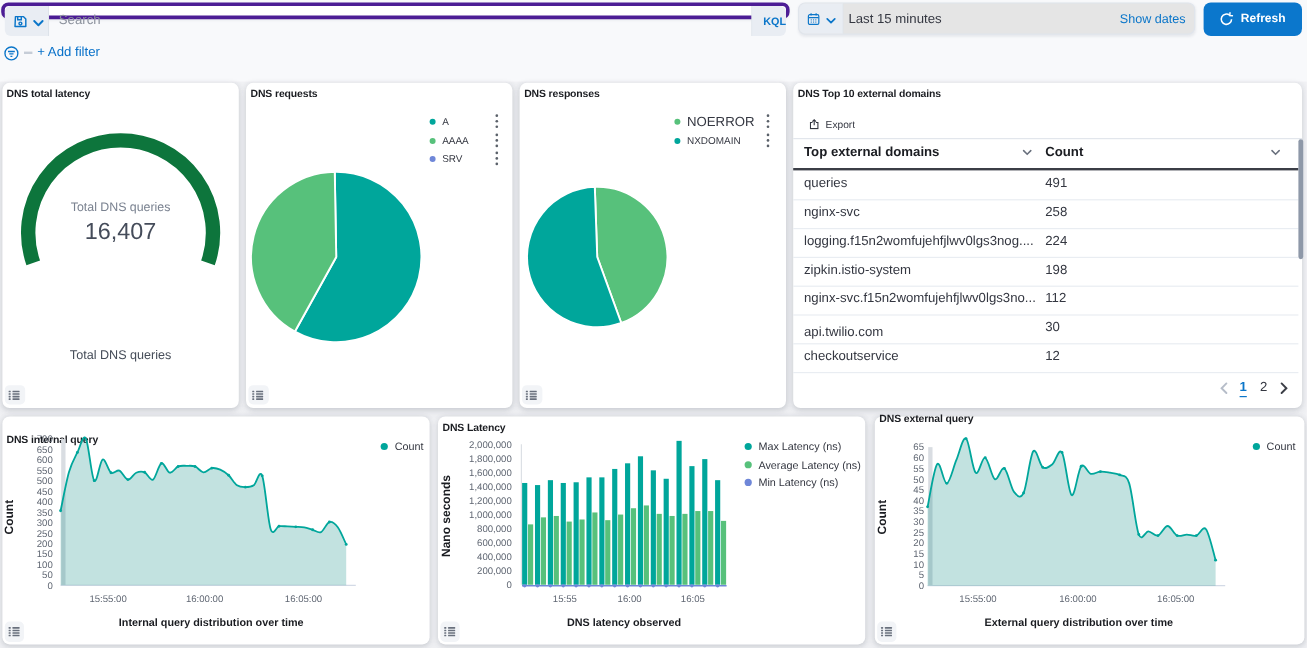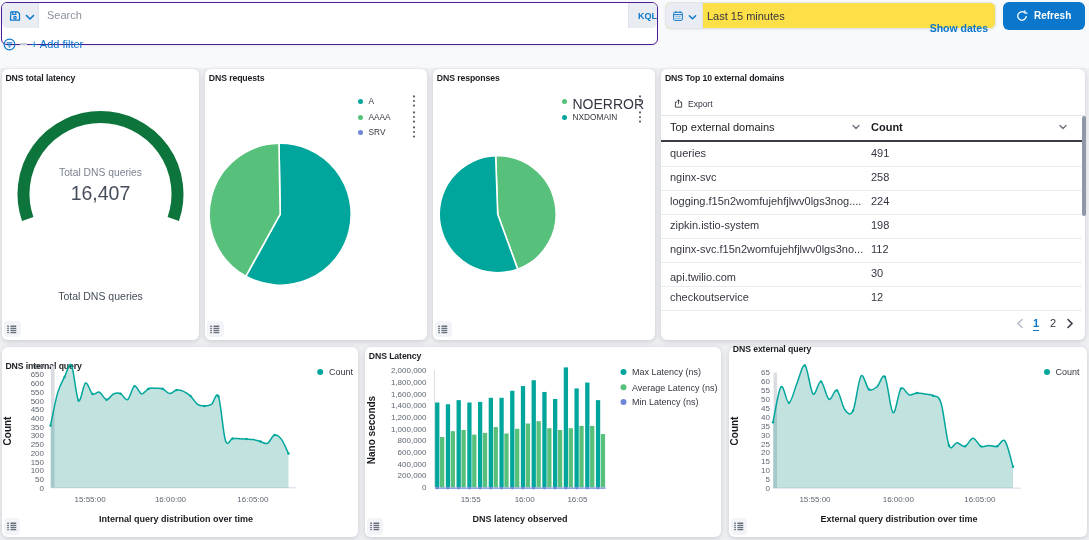--- a/index.html
+++ b/index.html
@@ -1,46 +1,46 @@
 <!DOCTYPE html>
 <html><head><meta charset="utf-8"><style>
 *{margin:0;padding:0;box-sizing:border-box}
 html,body{width:1089px;height:540px;font-family:"Liberation Sans",sans-serif;background:#f8f9fb;overflow:hidden}
 .panel{position:absolute;background:#fff;border-radius:6px;box-shadow:0 1px 4px rgba(65,75,90,.16),0 2.5px 8px rgba(65,75,90,.07)}
 .ptitle{position:absolute;font-size:8.7px;font-weight:bold;color:#1a1c21;letter-spacing:-.1px}
 .abs{position:absolute}
 </style></head><body>
 <div class="abs" style="left:0;top:68px;width:1089px;height:472px;background:#f0f1f4"></div>
 
-<div class="abs" style="left:1px;top:2px;width:657px;height:43px;background:#fff;border:1px solid #4c1d95;border-radius:6px;box-shadow:0 1px 2px rgba(120,130,150,.12)">
+<div class="abs" style="left:1px;top:2px;width:657px;height:14px;background:#fff;border:3px solid #4c1d95;border-radius:6px;box-shadow:0 1px 2px rgba(120,130,150,.12)">
   <div class="abs" style="left:0;top:0;width:37px;height:25px;background:#e9edf3;border-radius:5px 0 0 5px;border-right:1px solid #dde3ea"></div>
   <svg class="abs" style="left:7px;top:7px" width="12" height="12" viewBox="0 0 16 16" fill="none" stroke="#0b76c9" stroke-width="1.6">
     <path d="M2.5 2.5 h9 l2.5 2.5 v8.5 h-12 z" stroke-linejoin="round"></path>
     <path d="M5 2.5 v3.5 h4 v-3.5"></path>
     <circle cx="8" cy="10.2" r="1.6"></circle>
   </svg>
   <svg class="abs" style="left:23px;top:11px" width="10" height="7" viewBox="0 0 10 7">
       <path d="M1.5 1.5 L5 5 L8.5 1.5" stroke="#0b76c9" stroke-width="1.6" fill="none" stroke-linecap="round" stroke-linejoin="round"></path>
     </svg>
   <div class="abs" style="left:45px;top:6px;font-size:11px;color:#8b919c">Search</div>
   <div class="abs" style="right:0;top:0;width:29px;height:25px;background:#e9edf3;border-radius:0 5px 5px 0;border-left:1px solid #dde3ea"></div>
   <div class="abs" style="right:0;top:7.5px;font-size:9px;font-weight:bold;color:#0b76c9">KQL</div>
 </div>
-<div class="abs" style="left:665px;top:2px;width:331px;height:27px;background:#fde047;border:1px solid #e0e5ec;border-radius:6px;box-shadow:0 1px 2px rgba(120,130,150,.12)">
+<div class="abs" style="left:665px;top:2px;width:331px;height:27px;background:#e5e5e5;border:1px solid #e0e5ec;border-radius:6px;box-shadow:0 1px 2px rgba(120,130,150,.12)">
   <div class="abs" style="left:0;top:0;width:37px;height:25px;background:#e9edf3;border-radius:5px 0 0 5px;border-right:1px solid #dde3ea"></div>
   <svg class="abs" style="left:6px;top:7px" width="12" height="12" viewBox="0 0 16 16" fill="none" stroke="#0b76c9" stroke-width="1.3">
     <rect x="2.2" y="3" width="11.6" height="10.8" rx="1.6"></rect>
     <path d="M2.4 6.2 h11.2 M5.2 1.4 v2.6 M10.8 1.4 v2.6"></path>
     <path d="M4.8 8.8 h1.3 M7.3 8.8 h1.3 M9.8 8.8 h1.3 M4.8 11.2 h1.3 M7.3 11.2 h1.3 M9.8 11.2 h1.3" stroke-width="1.1"></path>
   </svg>
   <svg class="abs" style="left:22px;top:11px" width="9" height="7" viewBox="0 0 10 7">
       <path d="M1.5 1.5 L5 5 L8.5 1.5" stroke="#0b76c9" stroke-width="1.6" fill="none" stroke-linecap="round" stroke-linejoin="round"></path>
     </svg>
   <div class="abs" style="left:41px;top:7px;font-size:11px;color:#343741">Last 15 minutes</div>
-  <div class="abs" style="right:7px;top:19px;font-size:10.5px;font-weight:700;color:#0b76c9">Show dates</div>
+  <div class="abs" style="right:7px;top:7px;font-size:10.5px;font-weight:400;color:#0b76c9">Show dates</div>
 </div>
 <div class="abs" style="left:1003px;top:2px;width:82px;height:28px;background:#0b77cc;border-radius:6px">
   <svg class="abs" style="left:13px;top:8px" width="12" height="12" viewBox="0 0 14 14" fill="none" stroke="#fff" stroke-width="1.5">
     <path d="M12 7 a5 5 0 1 1 -1.8 -3.85"></path>
     <path d="M10.5 0.8 L10.3 3.4 L12.9 3.6" stroke-width="1.4" stroke-linecap="round"></path>
   </svg>
   <div class="abs" style="left:31px;top:8px;font-size:10px;font-weight:bold;color:#fff">Refresh</div>
 </div>
 <svg class="abs" style="left:3px;top:38px" width="13" height="13" viewBox="0 0 16 16" fill="none" stroke="#0b76c9" stroke-width="1.4">
   <circle cx="8" cy="8" r="6.6"></circle>
@@ -101,21 +101,21 @@
     <rect x="3.2" y="6.7" width="1.7" height="1.35" rx="0.3" fill="#69707D"></rect>
     <rect x="6.4" y="6.7" width="5.9" height="1.35" rx="0.3" fill="#69707D"></rect>
     <rect x="3.2" y="8.8" width="1.7" height="1.35" rx="0.3" fill="#69707D"></rect>
     <rect x="6.4" y="8.8" width="5.9" height="1.35" rx="0.3" fill="#69707D"></rect>
     <rect x="3.2" y="10.9" width="1.7" height="1.35" rx="0.3" fill="#69707D"></rect>
     <rect x="6.4" y="10.9" width="5.9" height="1.35" rx="0.3" fill="#69707D"></rect>
   </svg>
 <div class="panel" style="left:433px;top:69px;width:222px;height:271px"></div>
 <div class="ptitle" style="left:436.8px;top:72.5px">DNS responses</div>
 <div class="abs" style="left:562px;top:98.5px;width:5px;height:5px;border-radius:50%;background:#57C17B"></div>
-<div class="abs" style="left:572.5px;top:95.5px;font-size:14px;color:#343741">NOERROR</div>
+<div class="abs" style="left:572.5px;top:95.5px;font-size:11px;color:#343741">NOERROR</div>
 <svg style="position:absolute;left:636px;top:94px" width="8" height="14">
     <circle cx="4" cy="2.4" r="1.1" fill="#5a6069"></circle>
     <circle cx="4" cy="7" r="1.1" fill="#5a6069"></circle>
     <circle cx="4" cy="11.6" r="1.1" fill="#5a6069"></circle>
   </svg>
 <div class="abs" style="left:562px;top:114.5px;width:5px;height:5px;border-radius:50%;background:#00A69B"></div>
 <div class="abs" style="left:572.5px;top:111.5px;font-size:8.3px;color:#343741">NXDOMAIN</div>
 <svg style="position:absolute;left:636px;top:110px" width="8" height="14">
     <circle cx="4" cy="2.4" r="1.1" fill="#5a6069"></circle>
     <circle cx="4" cy="7" r="1.1" fill="#5a6069"></circle>
@@ -137,21 +137,21 @@
     <rect x="6.4" y="10.9" width="5.9" height="1.35" rx="0.3" fill="#69707D"></rect>
   </svg>
 <div class="panel" style="left:661px;top:69px;width:424px;height:271px"></div>
 <div class="ptitle" style="left:664.9px;top:72.5px">DNS Top 10 external domains</div>
 <svg class="abs" style="left:674px;top:99px" width="9" height="9" viewBox="0 0 16 16" fill="none" stroke="#343741" stroke-width="1.6">
 <path d="M5.5 5.5 H2.5 V14.5 H13.5 V5.5 H10.5"></path>
     <path d="M8 9.5 v-8 M5.2 4.2 L8 1.4 L10.8 4.2"></path>
 </svg>
 <div class="abs" style="left:688px;top:99px;font-size:8.5px;color:#343741">Export</div>
 <div class="abs" style="left:661px;top:114.5px;width:424px;height:1px;background:#e2e6ec"></div>
-<div class="abs" style="left:670px;top:121px;font-size:11px;font-weight:normal;color:#1A1C21">Top external domains</div>
+<div class="abs" style="left:670px;top:121px;font-size:11px;font-weight:bold;color:#1A1C21">Top external domains</div>
 <svg class="abs" style="left:851px;top:124px" width="10" height="7" viewBox="0 0 10 7">
     <path d="M2 1.5 L5 4.5 L8 1.5" stroke="#69707D" stroke-width="1.3" fill="none" stroke-linecap="round"></path>
   </svg>
 <div class="abs" style="left:871px;top:121px;font-size:11px;font-weight:bold;color:#1A1C21">Count</div>
 <svg class="abs" style="left:1058px;top:124px" width="10" height="7" viewBox="0 0 10 7">
     <path d="M2 1.5 L5 4.5 L8 1.5" stroke="#69707D" stroke-width="1.3" fill="none" stroke-linecap="round"></path>
   </svg>
 <div class="abs" style="left:661px;top:140px;width:421px;height:1.6px;background:#3b3e46"></div>
 <div class="abs" style="left:670px;top:147.3px;font-size:11px;color:#343741">queries</div>
 <div class="abs" style="left:871px;top:147.3px;font-size:11px;color:#343741">491</div>

